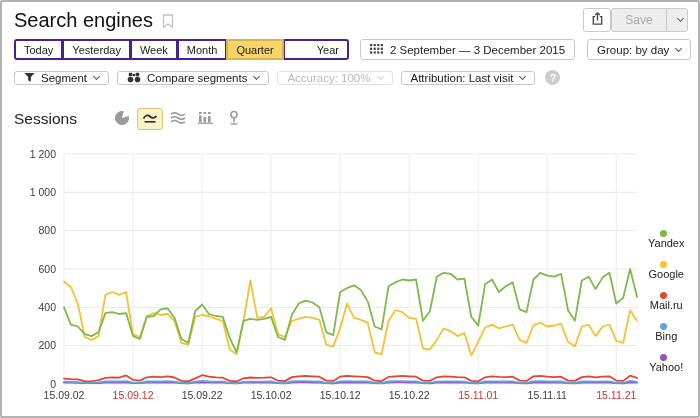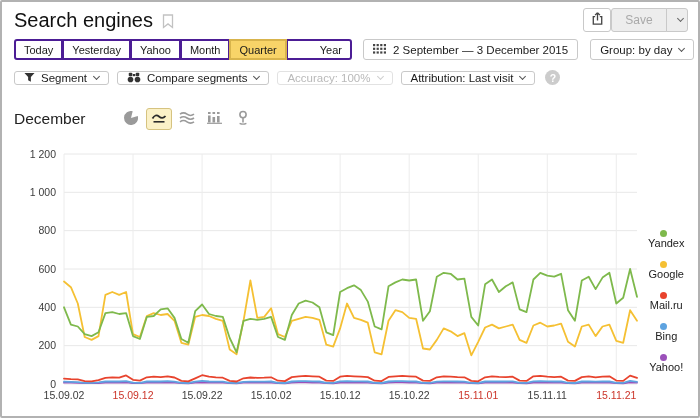--- a/index.html
+++ b/index.html
@@ -89,21 +89,21 @@
           <span class="chev" style="border-color:#666;"></span>
         </button>
       </div>
     </div>
   </div>
 
   <div class="row1">
     <div class="tabs">
       <button class="tab">Today</button>
       <button class="tab">Yesterday</button>
-      <button class="tab">Yahoo</button>
+      <button class="tab">Week</button>
       <button class="tab">Month</button>
       <button class="tab selected">Quarter</button>
       <button class="tab">Year</button>
     </div>
     <button class="btn date-btn">
       <span class="cal">
         <svg width="13" height="11" viewBox="0 0 13 11">
             <g fill="#454545">
               <rect x="0" y="0" width="2.2" height="2.2"></rect>
               <rect x="3.6" y="0" width="2.2" height="2.2"></rect>
@@ -158,21 +158,21 @@
       <span class="chev"></span>
     </button>
     <button class="btn btn2">
       <span>Attribution: Last visit</span>
       <span class="chev"></span>
     </button>
     <span class="help">?</span>
   </div>
 
   <div class="metric-row">
-    <span class="metric">December</span>
+    <span class="metric">Sessions</span>
     <div class="chart-type-icons">
       <button class="ct-btn">
         <span>
           <svg width="14" height="14" viewBox="0 0 14 14">
               <path d="M7 7 L13.1 3.5 A7 7 0 1 1 7 0 Z" fill="#9a9a9a" transform="rotate(14 7 7)"></path>
             </svg>
         </span>
       </button>
       <button class="ct-btn selected">
         <span>

